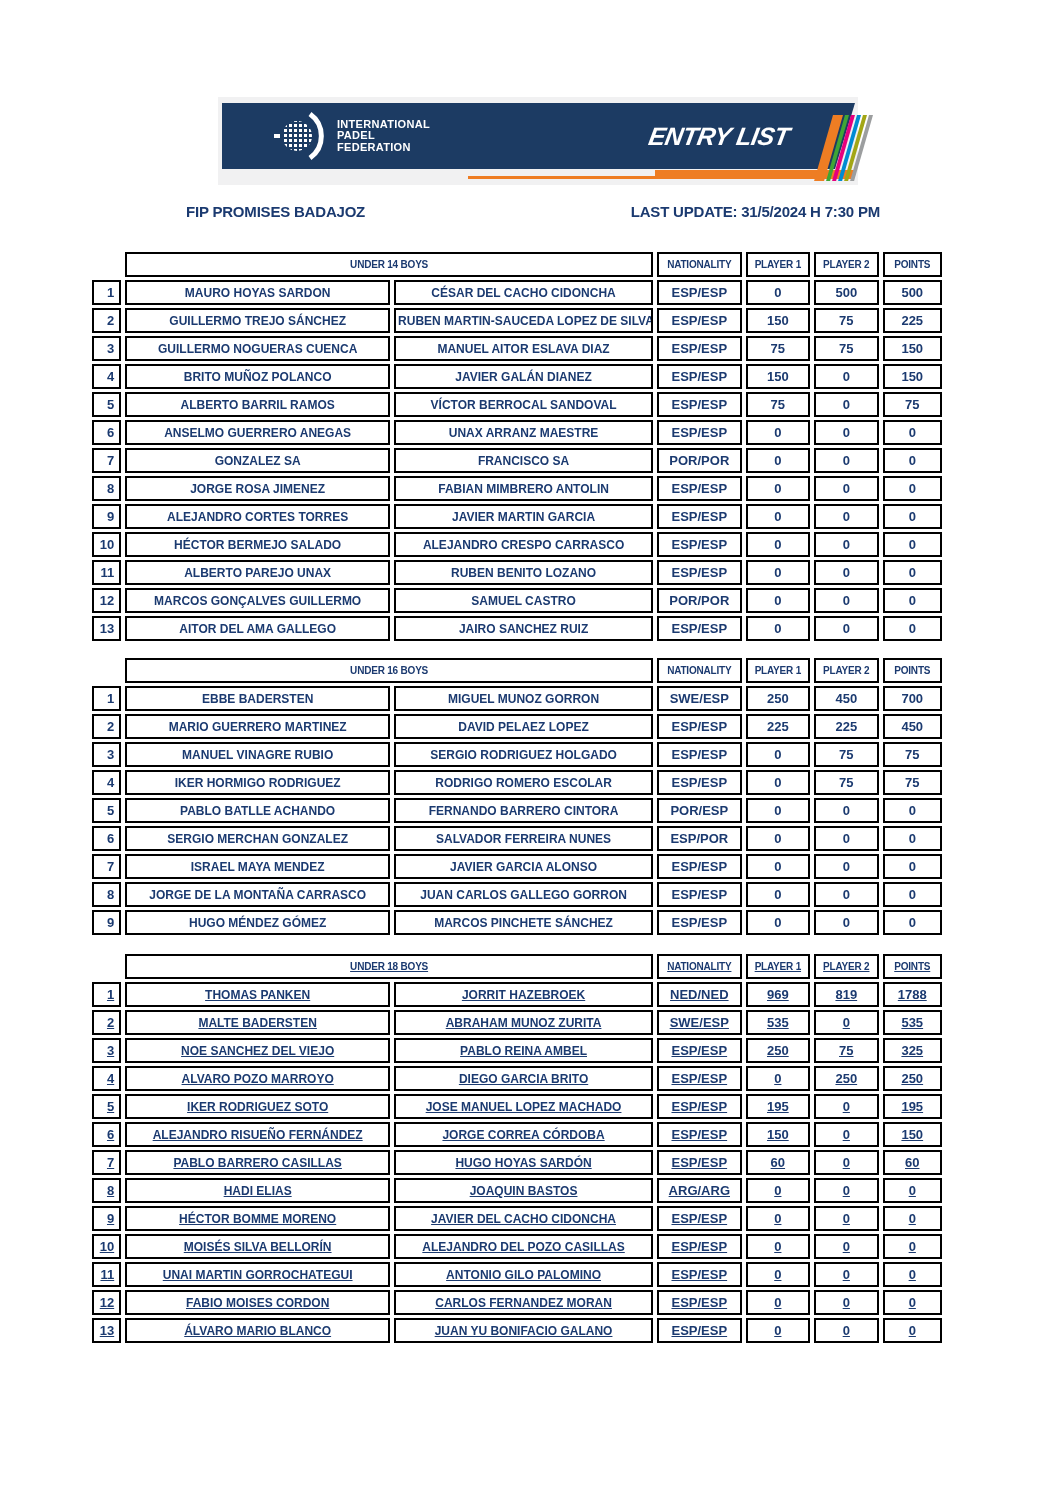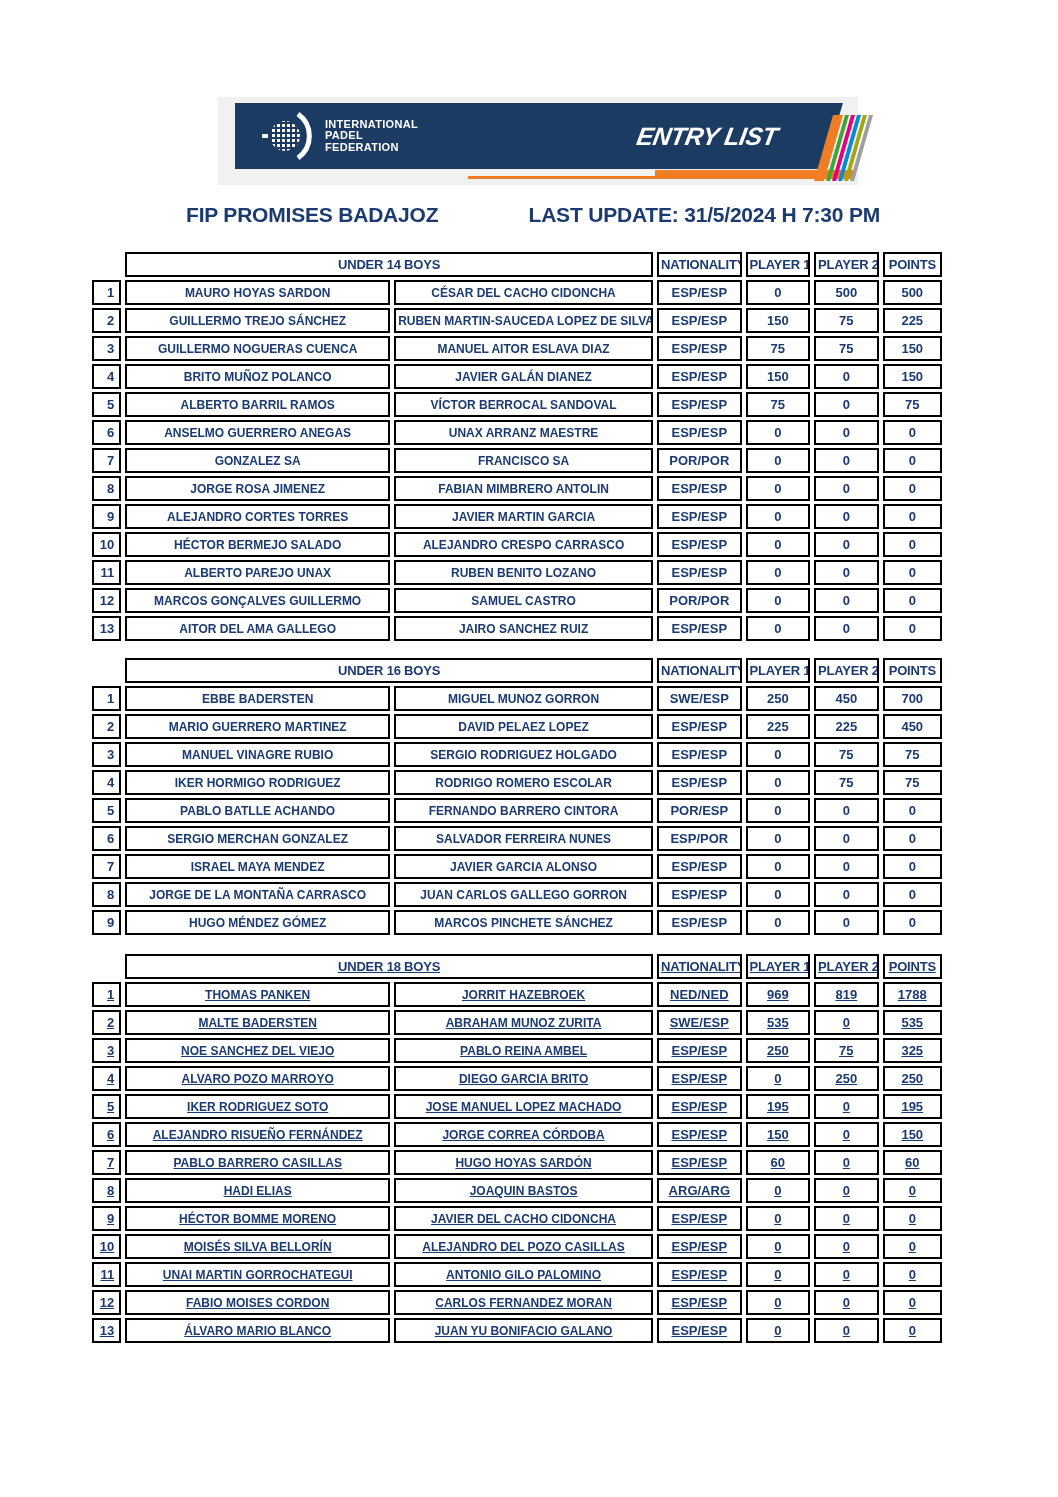--- a/index.html
+++ b/index.html
@@ -4,23 +4,23 @@
 <style>
   html,body{margin:0;padding:0;}
   body{
     width:1058px;height:1497px;position:relative;background:#ffffff;
     font-family:"Liberation Sans", sans-serif;
     -webkit-font-smoothing:antialiased;
   }
   
   .banner-wrap{position:absolute;left:218px;top:97px;width:640px;height:88px;background:#f1f1f2;}
   .banner-navy{
-    position:absolute;left:17px;top:6px;width:608px;height:66px;background:#1c3b63;
+    position:absolute;left:4px;top:6px;width:608px;height:66px;background:#1c3b63;
     clip-path:polygon(0 0,100% 0,calc(100% - 20px) 100%,0 100%);
-    display:flex;align-items:center;
+    display:flex;align-items:center;padding-left:25px;
   }
   .logo{display:flex;align-items:center;margin-left:26px;}
   .logo-text{color:#ffffff;font-weight:bold;font-size:11px;line-height:1.05;letter-spacing:.3px;margin-left:8px;}
   .entry-title{
     position:absolute;right:66px;top:50%;transform:translateY(-50%) skewX(-10deg);
     color:#ffffff;font-weight:bold;font-style:italic;font-size:25px;letter-spacing:-.5px;white-space:nowrap;
   }
   .orange-thin{position:absolute;left:250px;top:79px;height:3px;width:187px;background:#ee7d23;}
   .orange-thick{
     position:absolute;left:437px;top:73px;height:9px;width:200px;background:#ee7d23;
@@ -28,38 +28,38 @@
   }
   .stripes{
     position:absolute;left:615px;top:18px;height:66px;display:flex;gap:2px;
     transform:skewX(-16deg);transform-origin:top left;
   }
   .stripes div{height:100%;}
   
   .event-line{
     position:absolute;left:186px;top:203px;width:694px;
     display:flex;justify-content:space-between;align-items:baseline;
-    color:#1b3a70;font-weight:bold;font-size:21px;letter-spacing:-.2px;white-space:nowrap;
+    color:#1b3a70;font-weight:bold;font-size:15px;letter-spacing:-.2px;white-space:nowrap;
   }
   
   .entry-table{
     position:absolute;left:88px;width:858px;
     border-collapse:separate;border-spacing:4px 3px;table-layout:fixed;
     color:#1b3a70;font-weight:bold;
   }
   #table-u14{top:249px;}
   #table-u16{top:655px;}
   #table-u18{top:951px;text-decoration:underline;}
   .entry-table td{
     background:#ffffff;border:2px solid #000000;height:21px;
     text-align:center;vertical-align:middle;font-size:12px;
     padding:0 2px;overflow:hidden;white-space:nowrap;
   }
   .entry-table td.spacer{border:none;background:transparent;}
-  .entry-table td.title,.entry-table td.colhead{font-size:13px;letter-spacing:-.2px;margin-left:11px;}
+  .entry-table td.title,.entry-table td.colhead{font-size:10px;letter-spacing:-.2px;margin-left:11px;}
   .entry-table td.rank{text-align:right;padding-right:5px;font-size:13px;}
   .entry-table td.num{font-size:13px;}
 </style>
 </head>
 <body>
 
 <div class="banner-wrap">
   <div class="banner-navy">
     <div class="logo">
       <svg width="56" height="56" viewBox="0 0 56 56">

